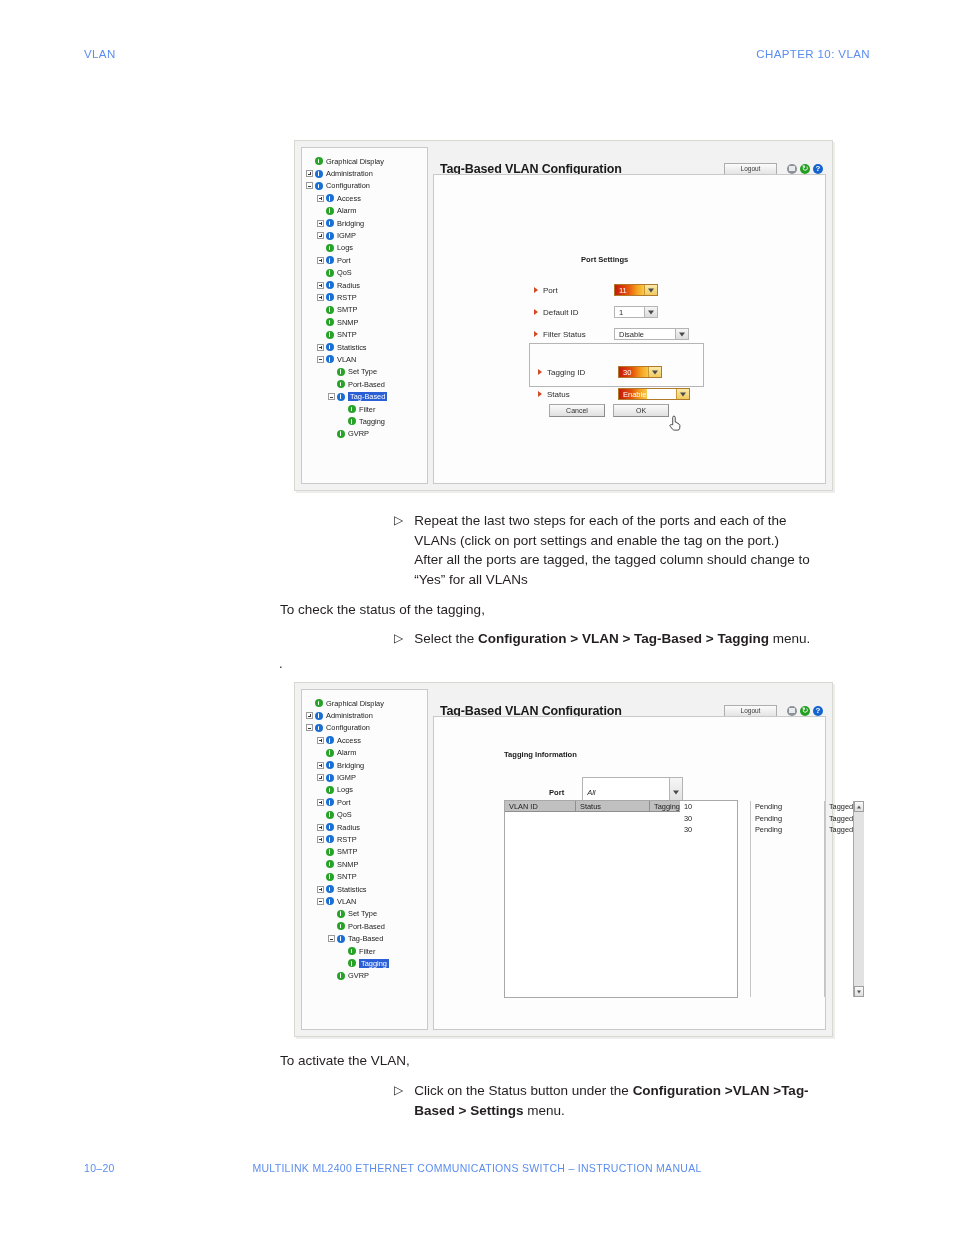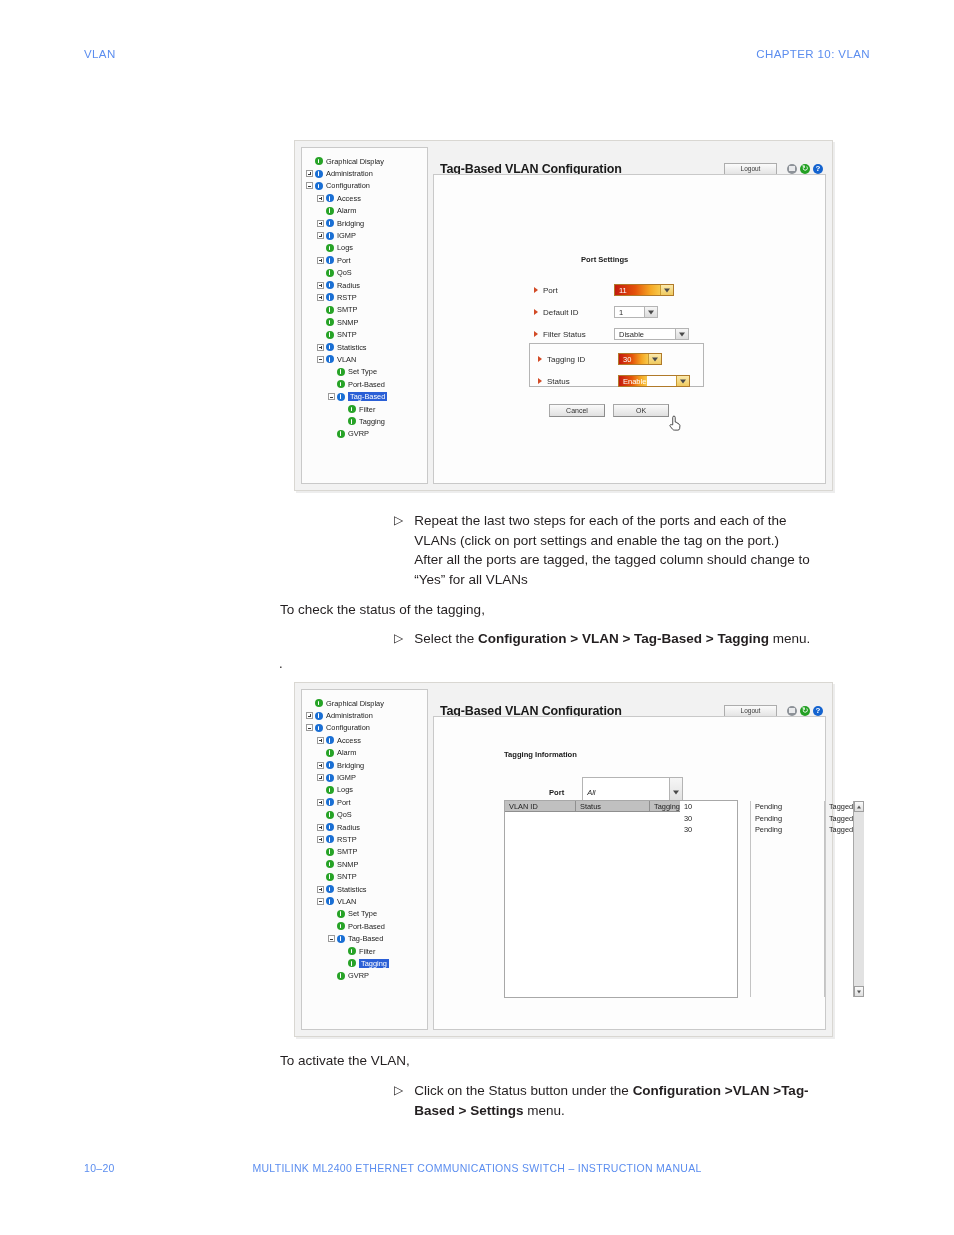--- a/index.html
+++ b/index.html
@@ -358,21 +358,21 @@
 
         <div class="groupbox" style="left:95px; top:168px; width:175px; height:44px;"></div>
 
         <div class="form-rows" style="left:100px; top:104px; width:180px;">
 
           <div class="frow">
             <span class="flabel">
               <i class="arw"></i>
               <span>Port</span>
             </span>
-            <span class="ddl hot" style="width:60px;">
+            <span class="ddl hot" style="width:44px;">
               <span class="val">11</span>
               <span class="arrowbox"></span>
             </span>
           </div>
 
           <div class="frow">
             <span class="flabel">
               <i class="arw"></i>
               <span>Default ID</span>
             </span>
@@ -386,21 +386,21 @@
             <span class="flabel">
               <i class="arw"></i>
               <span>Filter Status</span>
             </span>
             <span class="ddl" style="width:75px;">
               <span class="val">Disable</span>
               <span class="arrowbox"></span>
             </span>
           </div>
 
-          <div class="frow" style="margin-top:3px; padding-left:4px;">
+          <div class="frow" style="margin-top:16px; padding-left:4px;">
             <span class="flabel">
               <i class="arw"></i>
               <span>Tagging ID</span>
             </span>
             <span class="ddl hot" style="width:44px;">
               <span class="val">30</span>
               <span class="arrowbox"></span>
             </span>
           </div>
 

